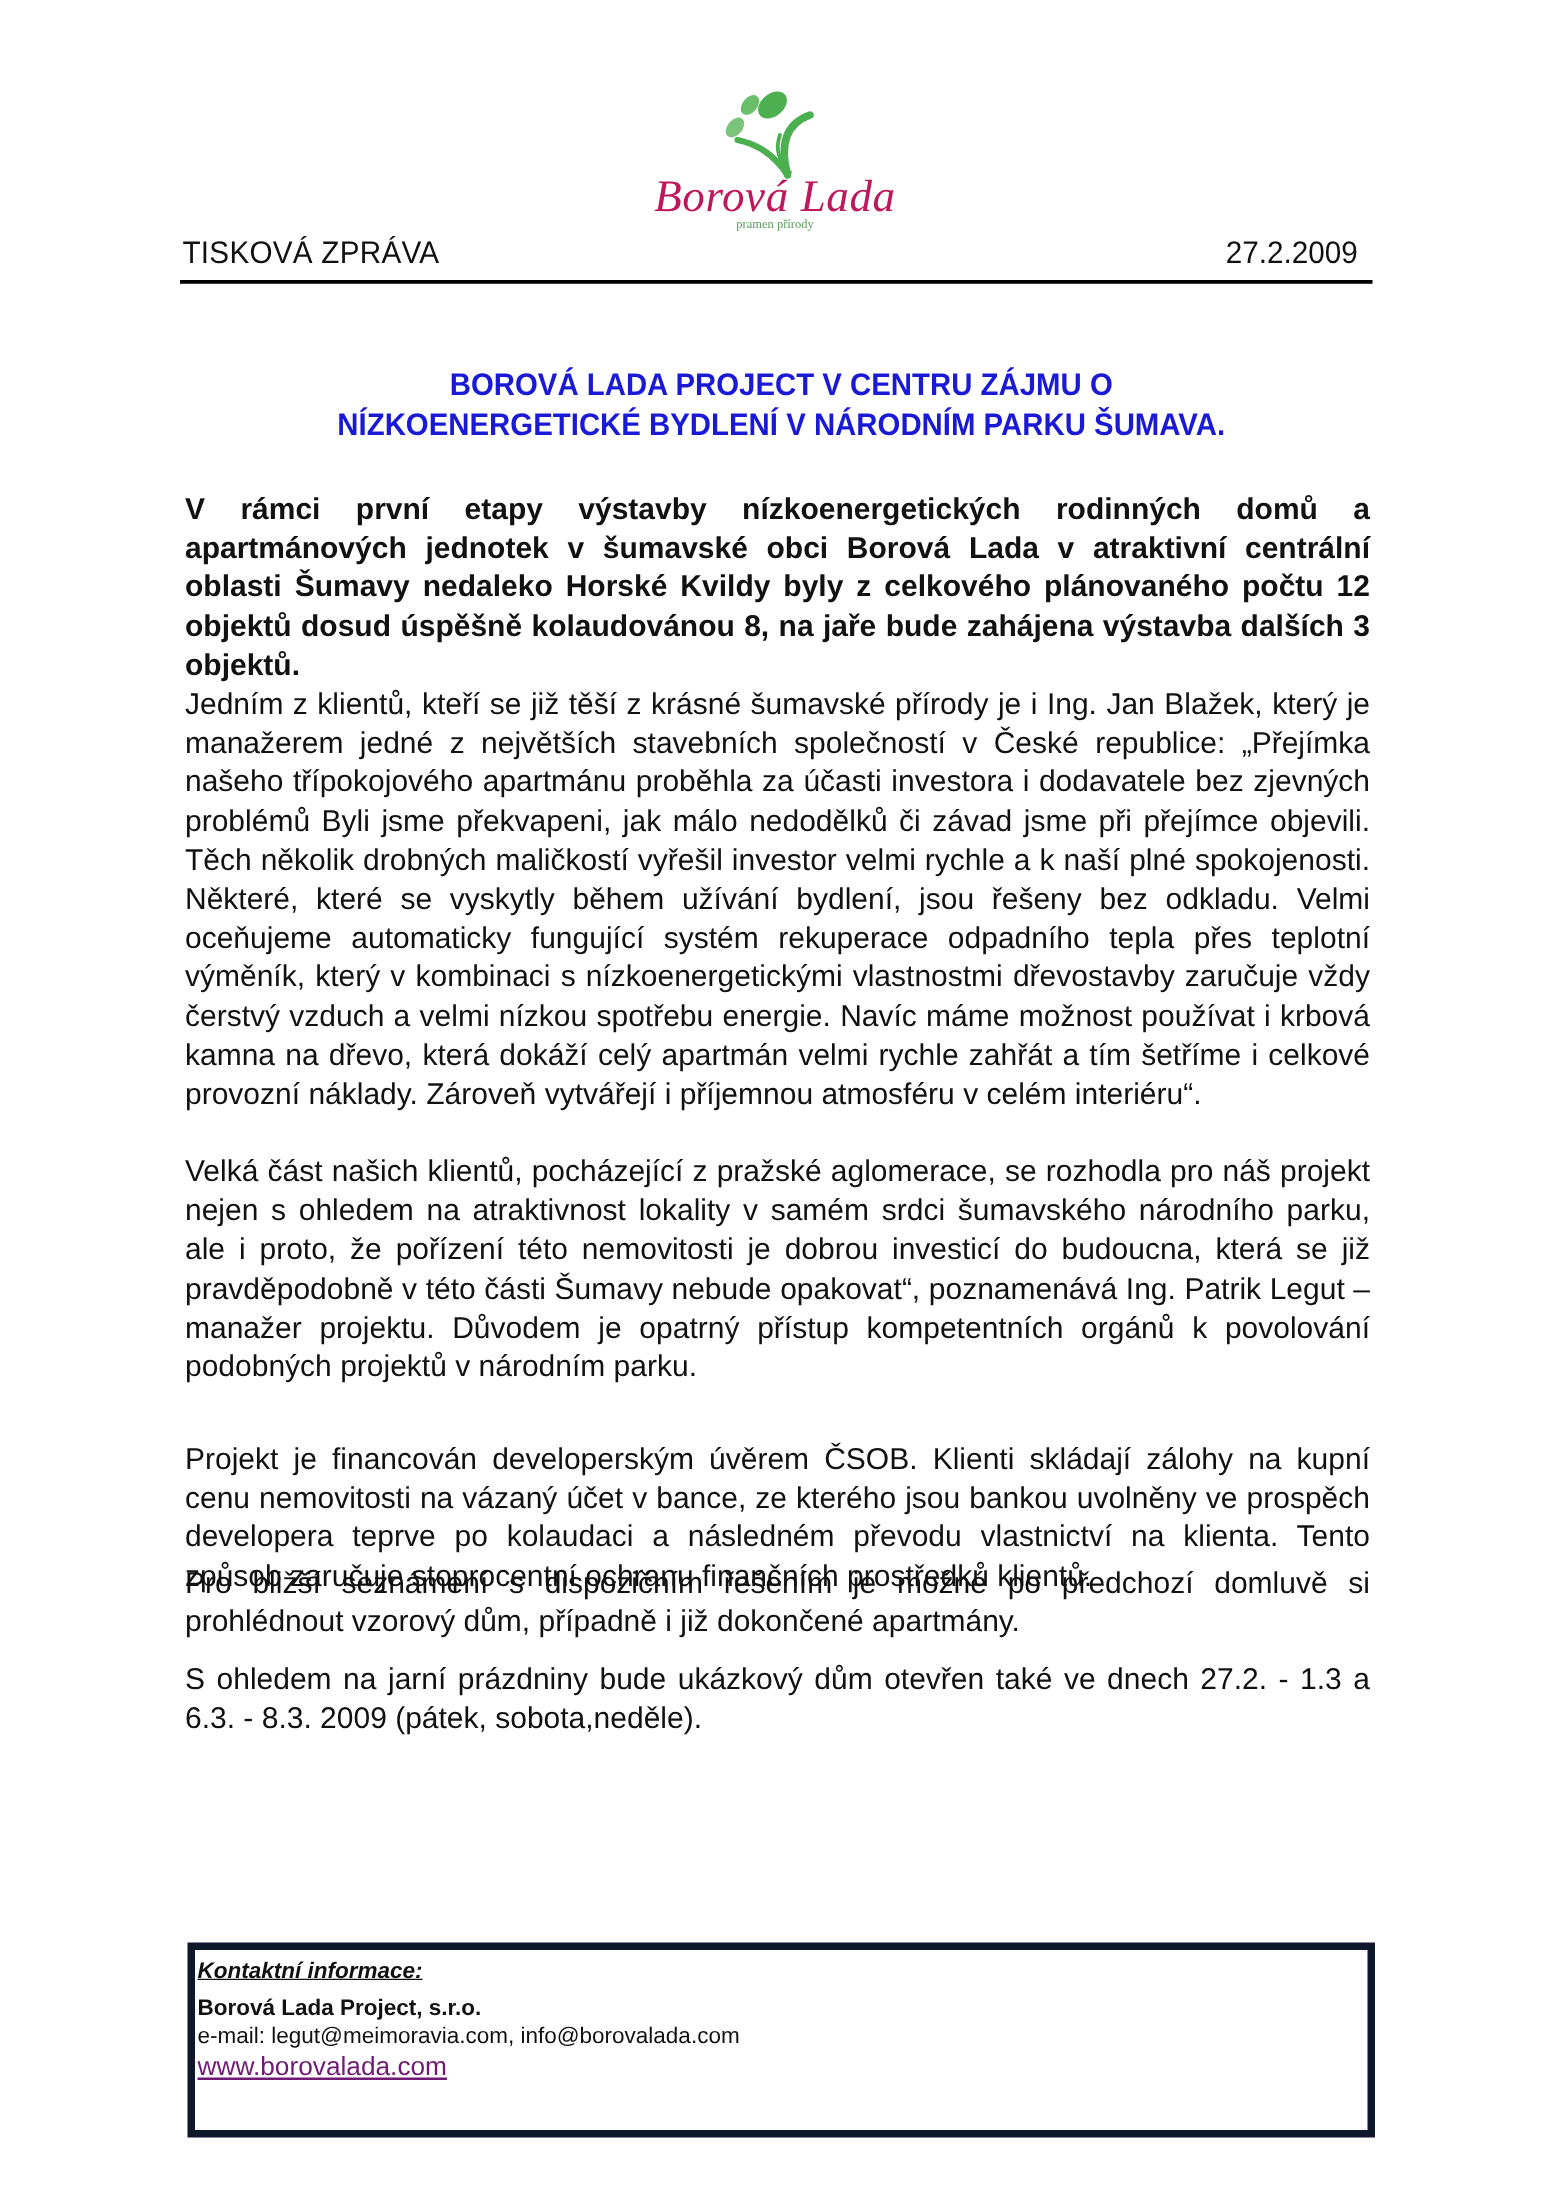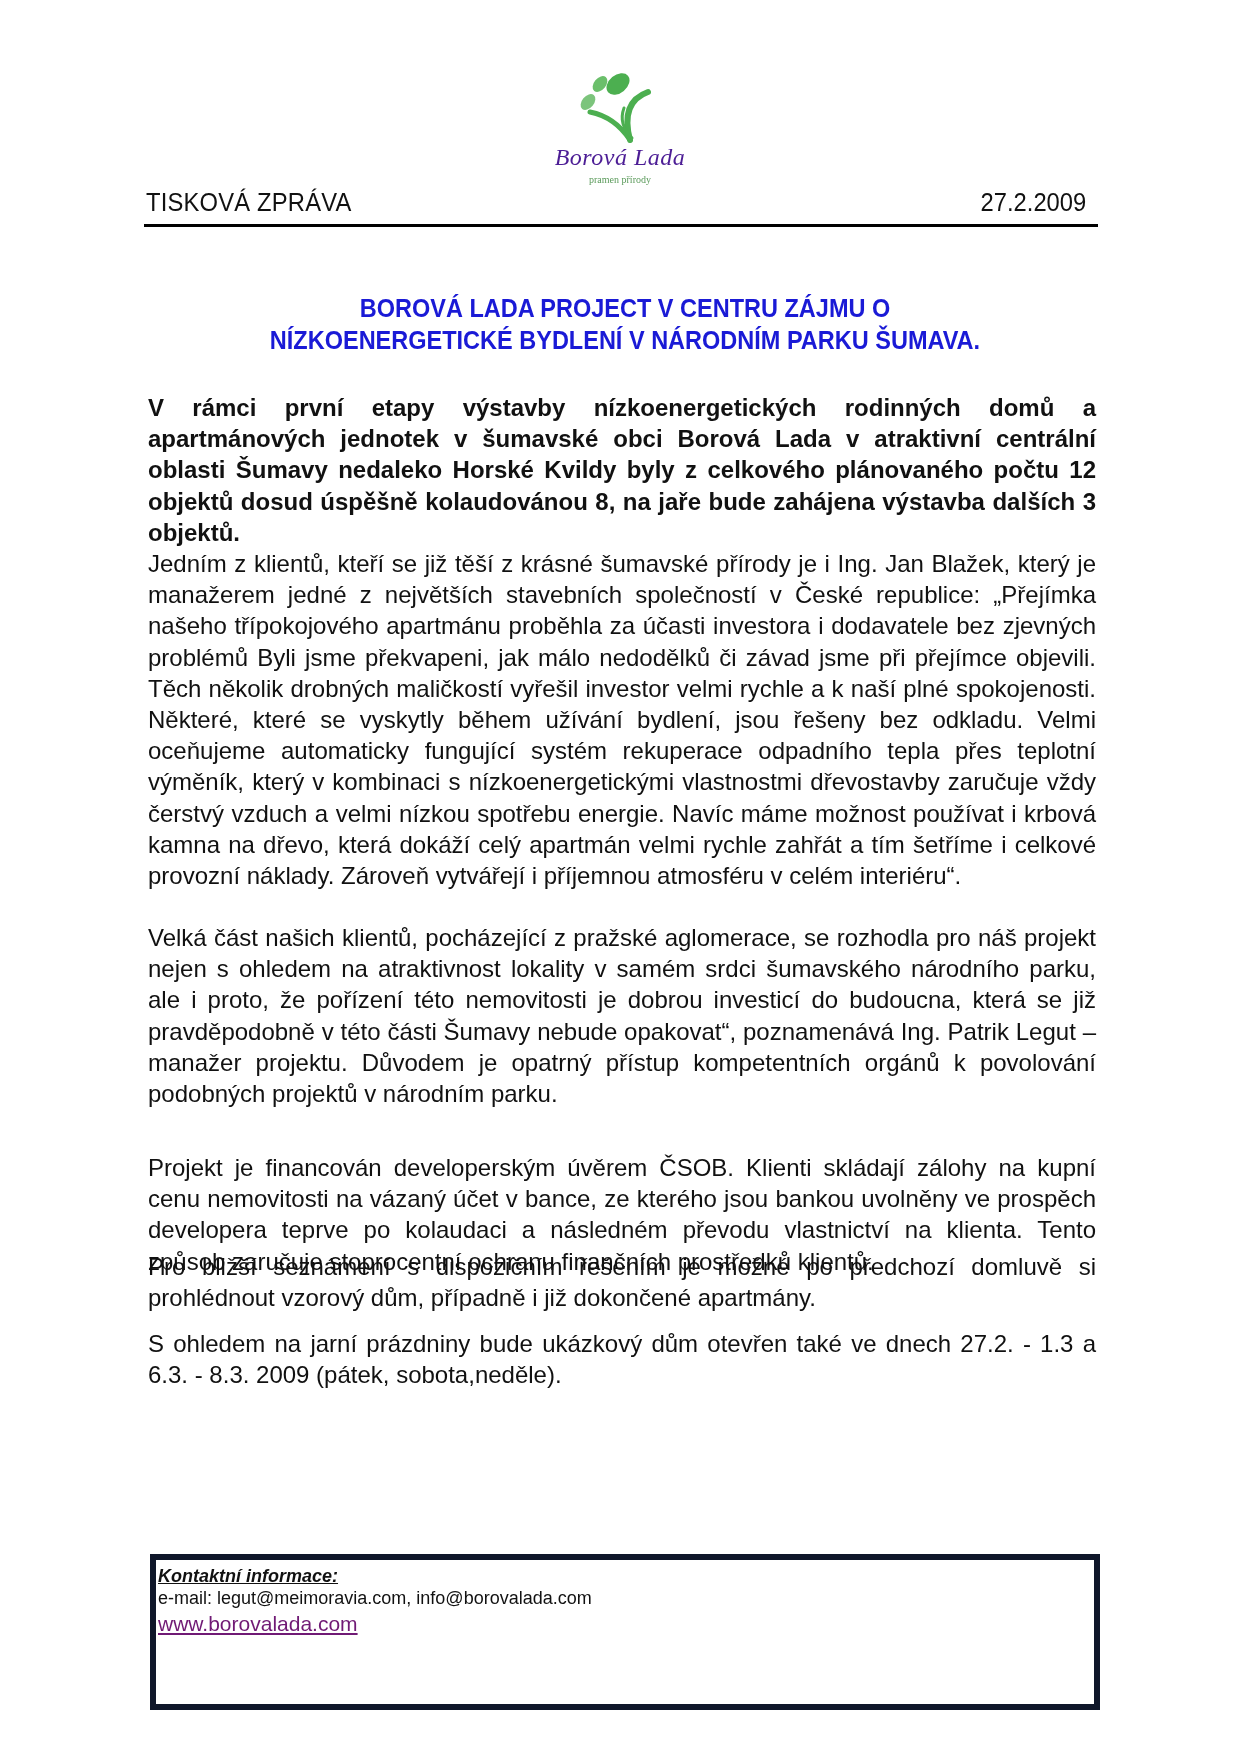--- a/index.html
+++ b/index.html
@@ -1,21 +1,21 @@
 <!DOCTYPE html>
 <html><head>
 <meta charset="utf-8">
 <style>
   html, body { margin: 0; padding: 0; background: #ffffff; }
   body { width: 1240px; height: 1754px; position: relative; overflow: hidden;
          font-family: "Liberation Sans", sans-serif; color: #111; }
   .logo { position: absolute; left: 520px; top: 72px; width: 200px; height: 118px; text-align: center; }
   .logo svg { display: block; margin: 0 auto; }
-  .logo-name { font-family: "Liberation Serif", serif; font-style: italic; color: #4c1d95;
-               font-size: 24px; line-height: 30px; margin-top: -2px; letter-spacing: 0.5px; }
+  .logo-name { font-family: "Liberation Serif", serif; font-style: italic; color: #be185d;
+               font-size: 36px; line-height: 30px; margin-top: -2px; letter-spacing: 0.5px; }
   .logo-tag { font-family: "Liberation Serif", serif; color: #5a9a5a; font-size: 10px; line-height: 12px; margin-top: 2px; }
 
   .header { position: absolute; left: 146px; top: 188px; width: 950px; height: 34px; }
   .header-title { position: absolute; left: 0; top: 0; font-size: 25px; font-weight: normal; letter-spacing: 0.2px; transform: scaleX(0.95); transform-origin: left; }
   .header-date { position: absolute; right: 10px; top: 0; font-size: 25px; transform: scaleX(0.95); transform-origin: right; }
   .header-rule { position: absolute; left: 144px; top: 224px; width: 954px; height: 3px; background: #000; }
 
   .headline { position: absolute; left: 150px; top: 292px; width: 950px; text-align: center;
               color: #1a1ad6; font-weight: bold; font-size: 25px; line-height: 32px; transform: scaleX(0.94); }
 
@@ -65,15 +65,16 @@
 
 <div class="body-text lead">V rámci první etapy výstavby nízkoenergetických rodinných domů a apartmánových jednotek v šumavské obci Borová Lada v atraktivní centrální oblasti Šumavy nedaleko Horské Kvildy byly z celkového plánovaného počtu 12 objektů dosud úspěšně kolaudovánou 8, na jaře bude zahájena výstavba dalších 3 objektů.</div>
 <div class="body-text p1">Jedním z klientů, kteří se již těší z krásné šumavské přírody je i Ing. Jan Blažek, který je manažerem jedné z největších stavebních společností v České republice: „Přejímka našeho třípokojového apartmánu proběhla za účasti investora i dodavatele bez zjevných problémů Byli jsme překvapeni, jak málo nedodělků či závad jsme při přejímce objevili. Těch několik drobných maličkostí vyřešil investor velmi rychle a k naší plné spokojenosti. Některé, které se vyskytly během užívání bydlení, jsou řešeny bez odkladu. Velmi oceňujeme automaticky fungující systém rekuperace odpadního tepla přes teplotní výměník, který v kombinaci s nízkoenergetickými vlastnostmi dřevostavby zaručuje vždy čerstvý vzduch a velmi nízkou spotřebu energie. Navíc máme možnost používat i krbová kamna na dřevo, která dokáží celý apartmán velmi rychle zahřát a tím šetříme i celkové provozní náklady. Zároveň vytvářejí i příjemnou atmosféru v celém interiéru“.</div>
 <div class="body-text p2">Velká část našich klientů, pocházející z pražské aglomerace, se rozhodla pro náš projekt nejen s ohledem na atraktivnost lokality v samém srdci šumavského národního parku, ale i proto, že pořízení této nemovitosti je dobrou investicí do budoucna, která se již pravděpodobně v této části Šumavy nebude opakovat“, poznamenává Ing. Patrik Legut – manažer projektu. Důvodem je opatrný přístup kompetentních orgánů k povolování podobných projektů v národním parku.</div>
 <div class="body-text p3">Projekt je financován developerským úvěrem ČSOB. Klienti skládají zálohy na kupní cenu nemovitosti na vázaný účet v bance, ze kterého jsou bankou uvolněny ve prospěch developera teprve po kolaudaci a následném převodu vlastnictví na klienta. Tento způsob zaručuje stoprocentní ochranu finančních prostředků klientů.</div>
 <div class="body-text p4">Pro bližší seznámení s dispozičním řešením je možné po předchozí domluvě si prohlédnout vzorový dům, případně i již dokončené apartmány.</div>
 <div class="body-text p5">S ohledem na jarní prázdniny bude ukázkový dům otevřen také ve dnech 27.2. - 1.3 a 6.3. - 8.3. 2009 (pátek, sobota,neděle).</div>
 
 <div class="contact-box">
   <span class="contact-heading">Kontaktní informace:</span>
+  <span class="contact-company">Borová Lada Project, s.r.o.</span>
   <span class="contact-email">e-mail: legut@meimoravia.com, info@borovalada.com</span>
   <a class="contact-web">www.borovalada.com</a>
 </div>
 
 </body></html>

